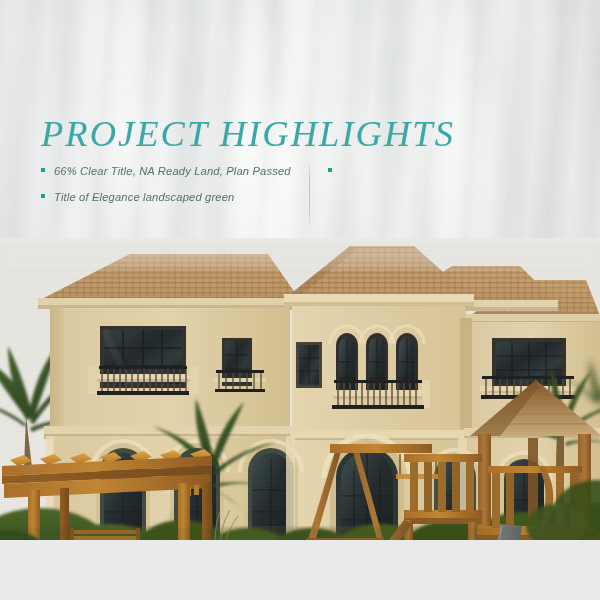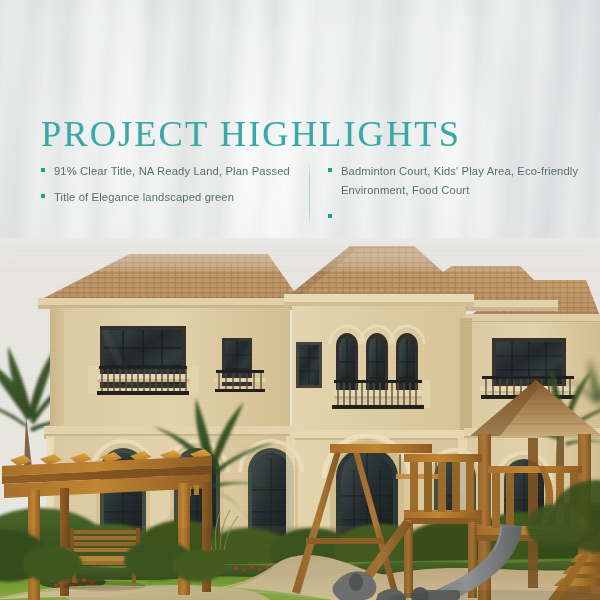--- a/index.html
+++ b/index.html
@@ -7,22 +7,23 @@
   body {
     font-family: "Liberation Sans", sans-serif;
     background:#e9eaea;
     overflow:hidden;
     position:relative;
   }
 
   
   #poster {
     position:absolute; inset:0;
-    width:600px; height:600px;
+    width:600px; height:540px;
     overflow:hidden;
+    font-style:italic;
   }
 
   
   .silk-bg {
     position:absolute; left:0; top:0; width:600px; height:600px;
     background:
       radial-gradient(ellipse 120px 300px at 120px 140px, rgba(255,255,255,.75), rgba(255,255,255,0) 70%),
       radial-gradient(ellipse 90px 320px at 268px 200px, rgba(255,255,255,.65), rgba(255,255,255,0) 70%),
       radial-gradient(ellipse 70px 280px at 448px 120px, rgba(255,255,255,.6), rgba(255,255,255,0) 70%),
       linear-gradient(100deg,#e4e5e6 0%, #eceded 18%, #dfe1e1 30%, #f1f2f2 44%, #e2e4e4 56%, #eff0f0 70%, #dfe0e1 82%, #ebecec 100%),
@@ -166,33 +167,29 @@
 
   <div class="headline">PROJECT HIGHLIGHTS</div>
 
   <div class="divider"></div>
 
   <div class="bullets-wrap">
 
     <div class="col col-left">
       <div class="bullet-row">
         <span class="bullet-dot"></span>
-        <span class="bullet-text">91% Clear Title, NA Ready Land, Plan Passed</span>
+        <span class="bullet-text">66% Clear Title, NA Ready Land, Plan Passed</span>
       </div>
       <div class="bullet-row">
         <span class="bullet-dot"></span>
         <span class="bullet-text">Title of Elegance  landscaped green</span>
       </div>
     </div>
 
     <div class="col col-right">
-      <div class="bullet-row">
-        <span class="bullet-dot"></span>
-        <span class="bullet-text">Badminton Court, Kids' Play Area, Eco-friendly Environment, Food Court</span>
-      </div>
       <div class="bullet-row">
         <span class="bullet-dot"></span>
       </div>
     </div>
 
   </div>
 
   <div class="scene">
     <svg width="600" height="362" viewBox="0 0 600 362">
       <defs>

